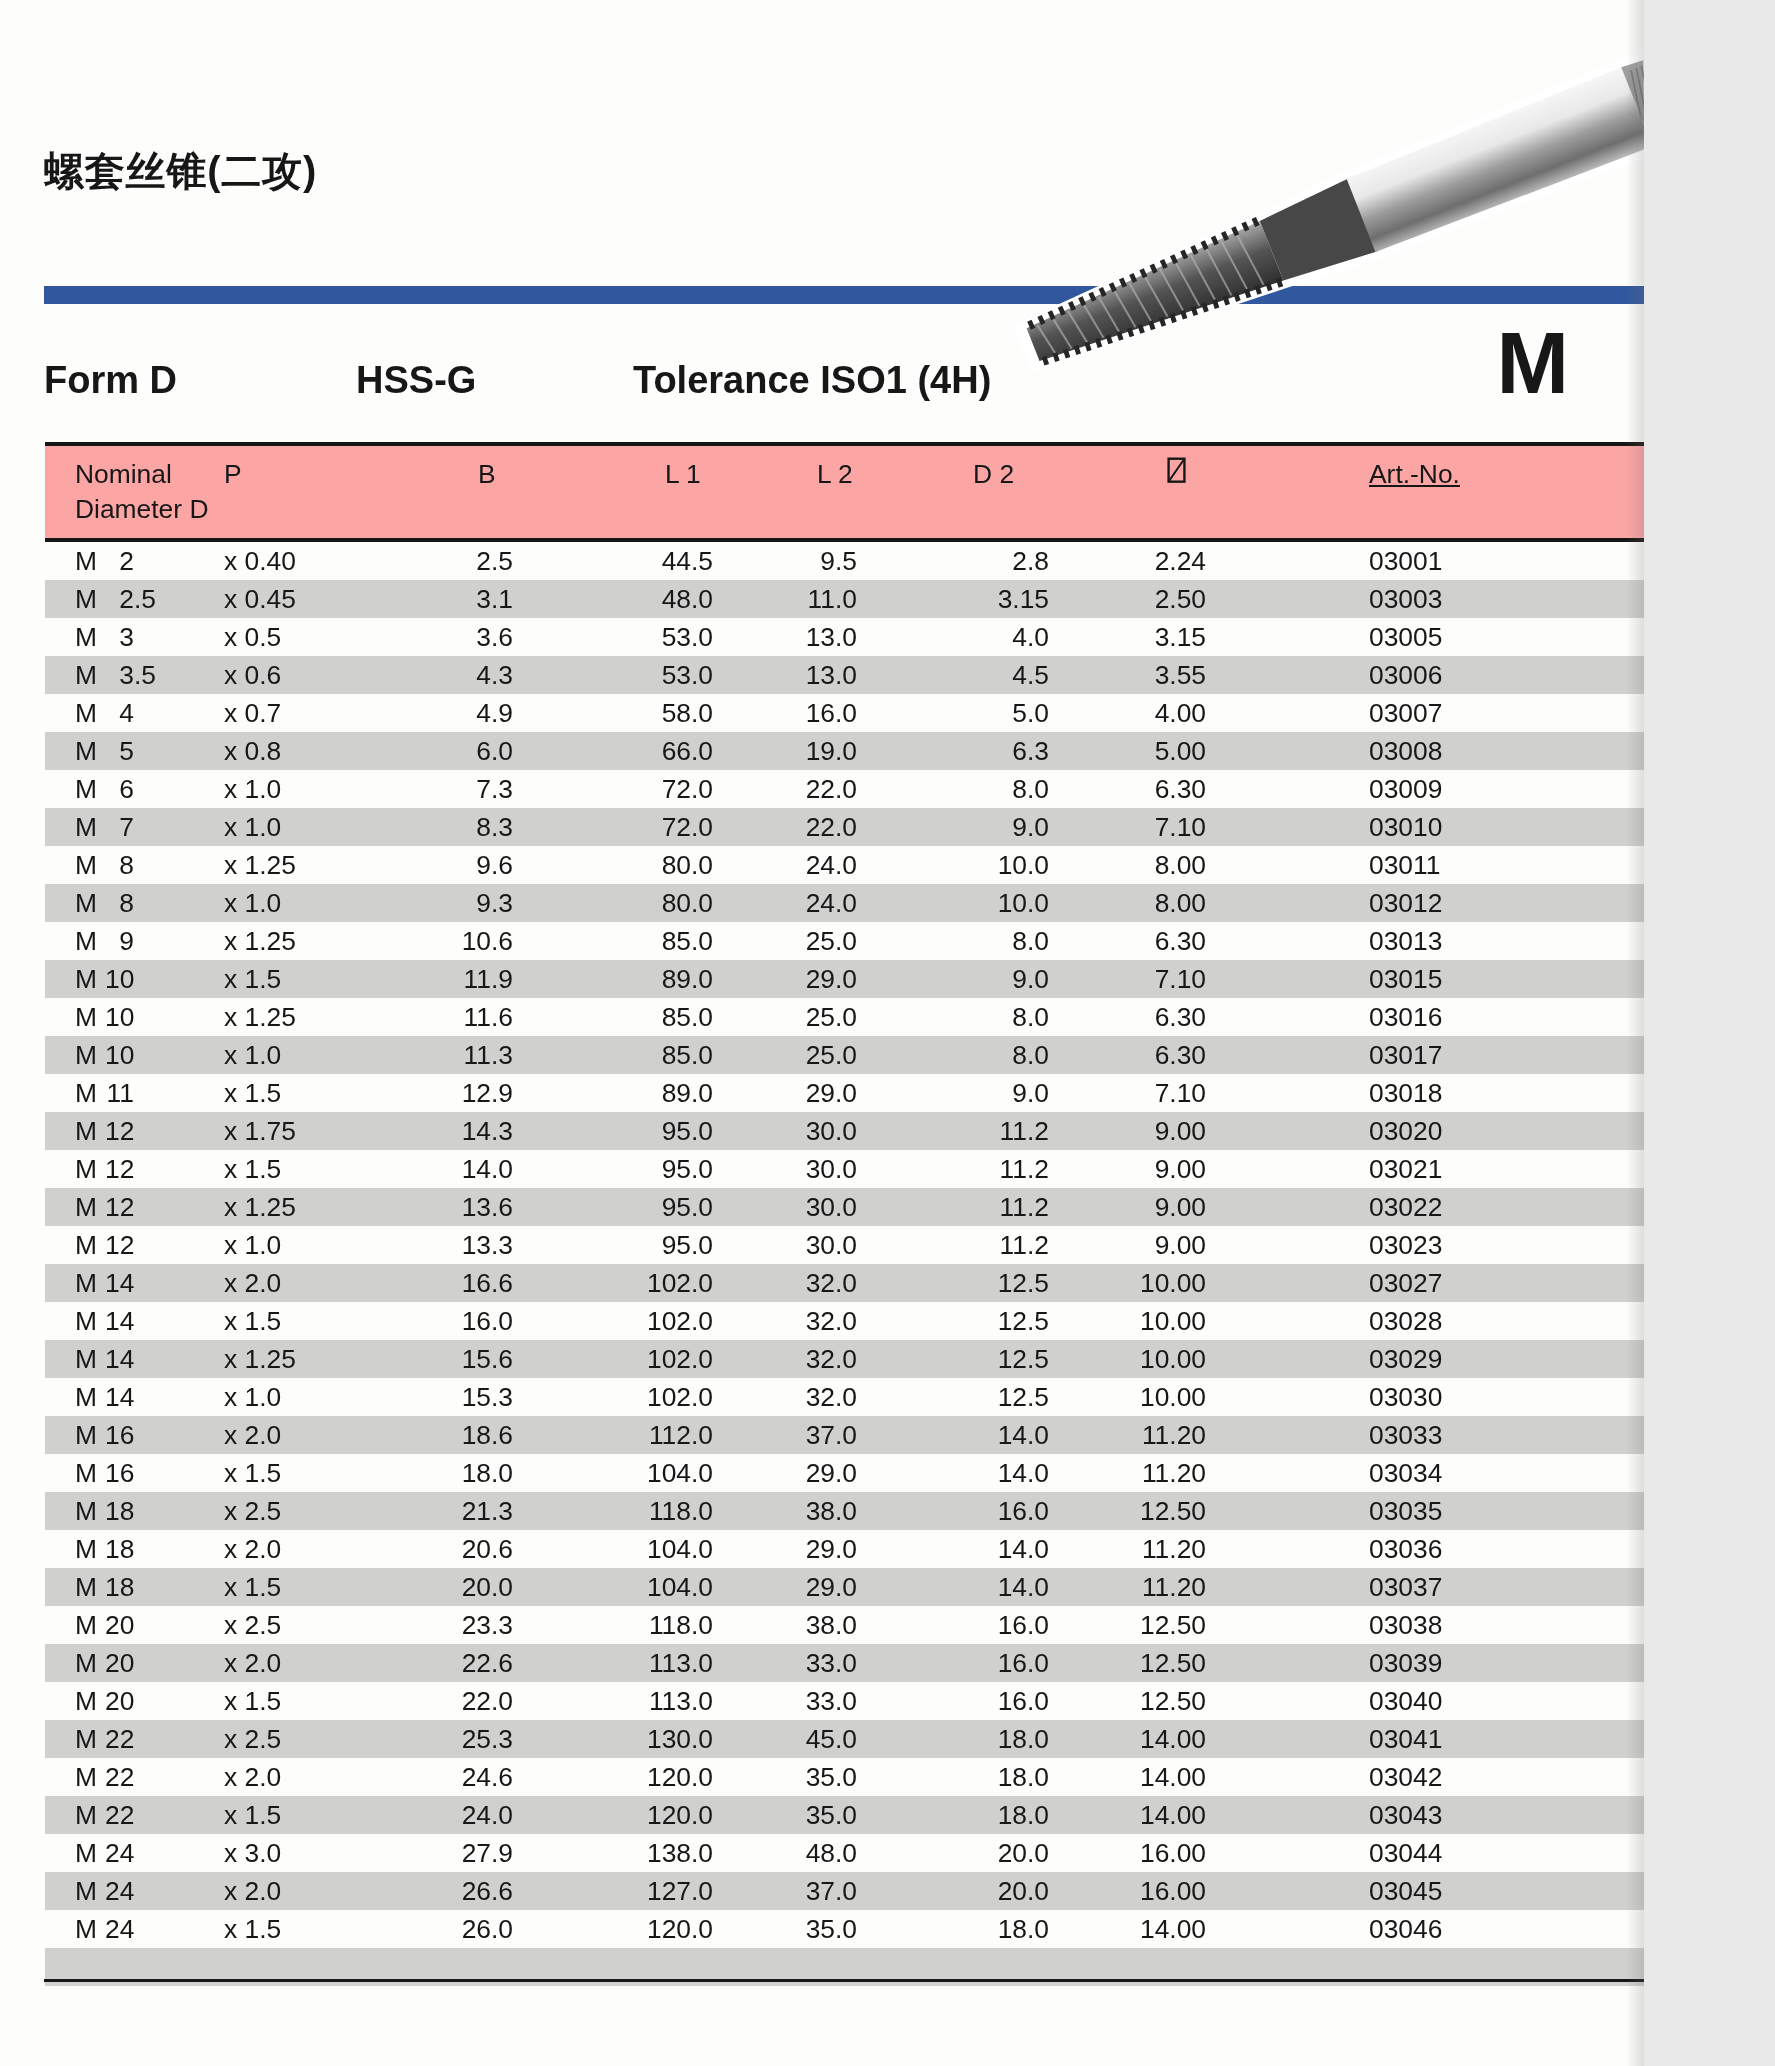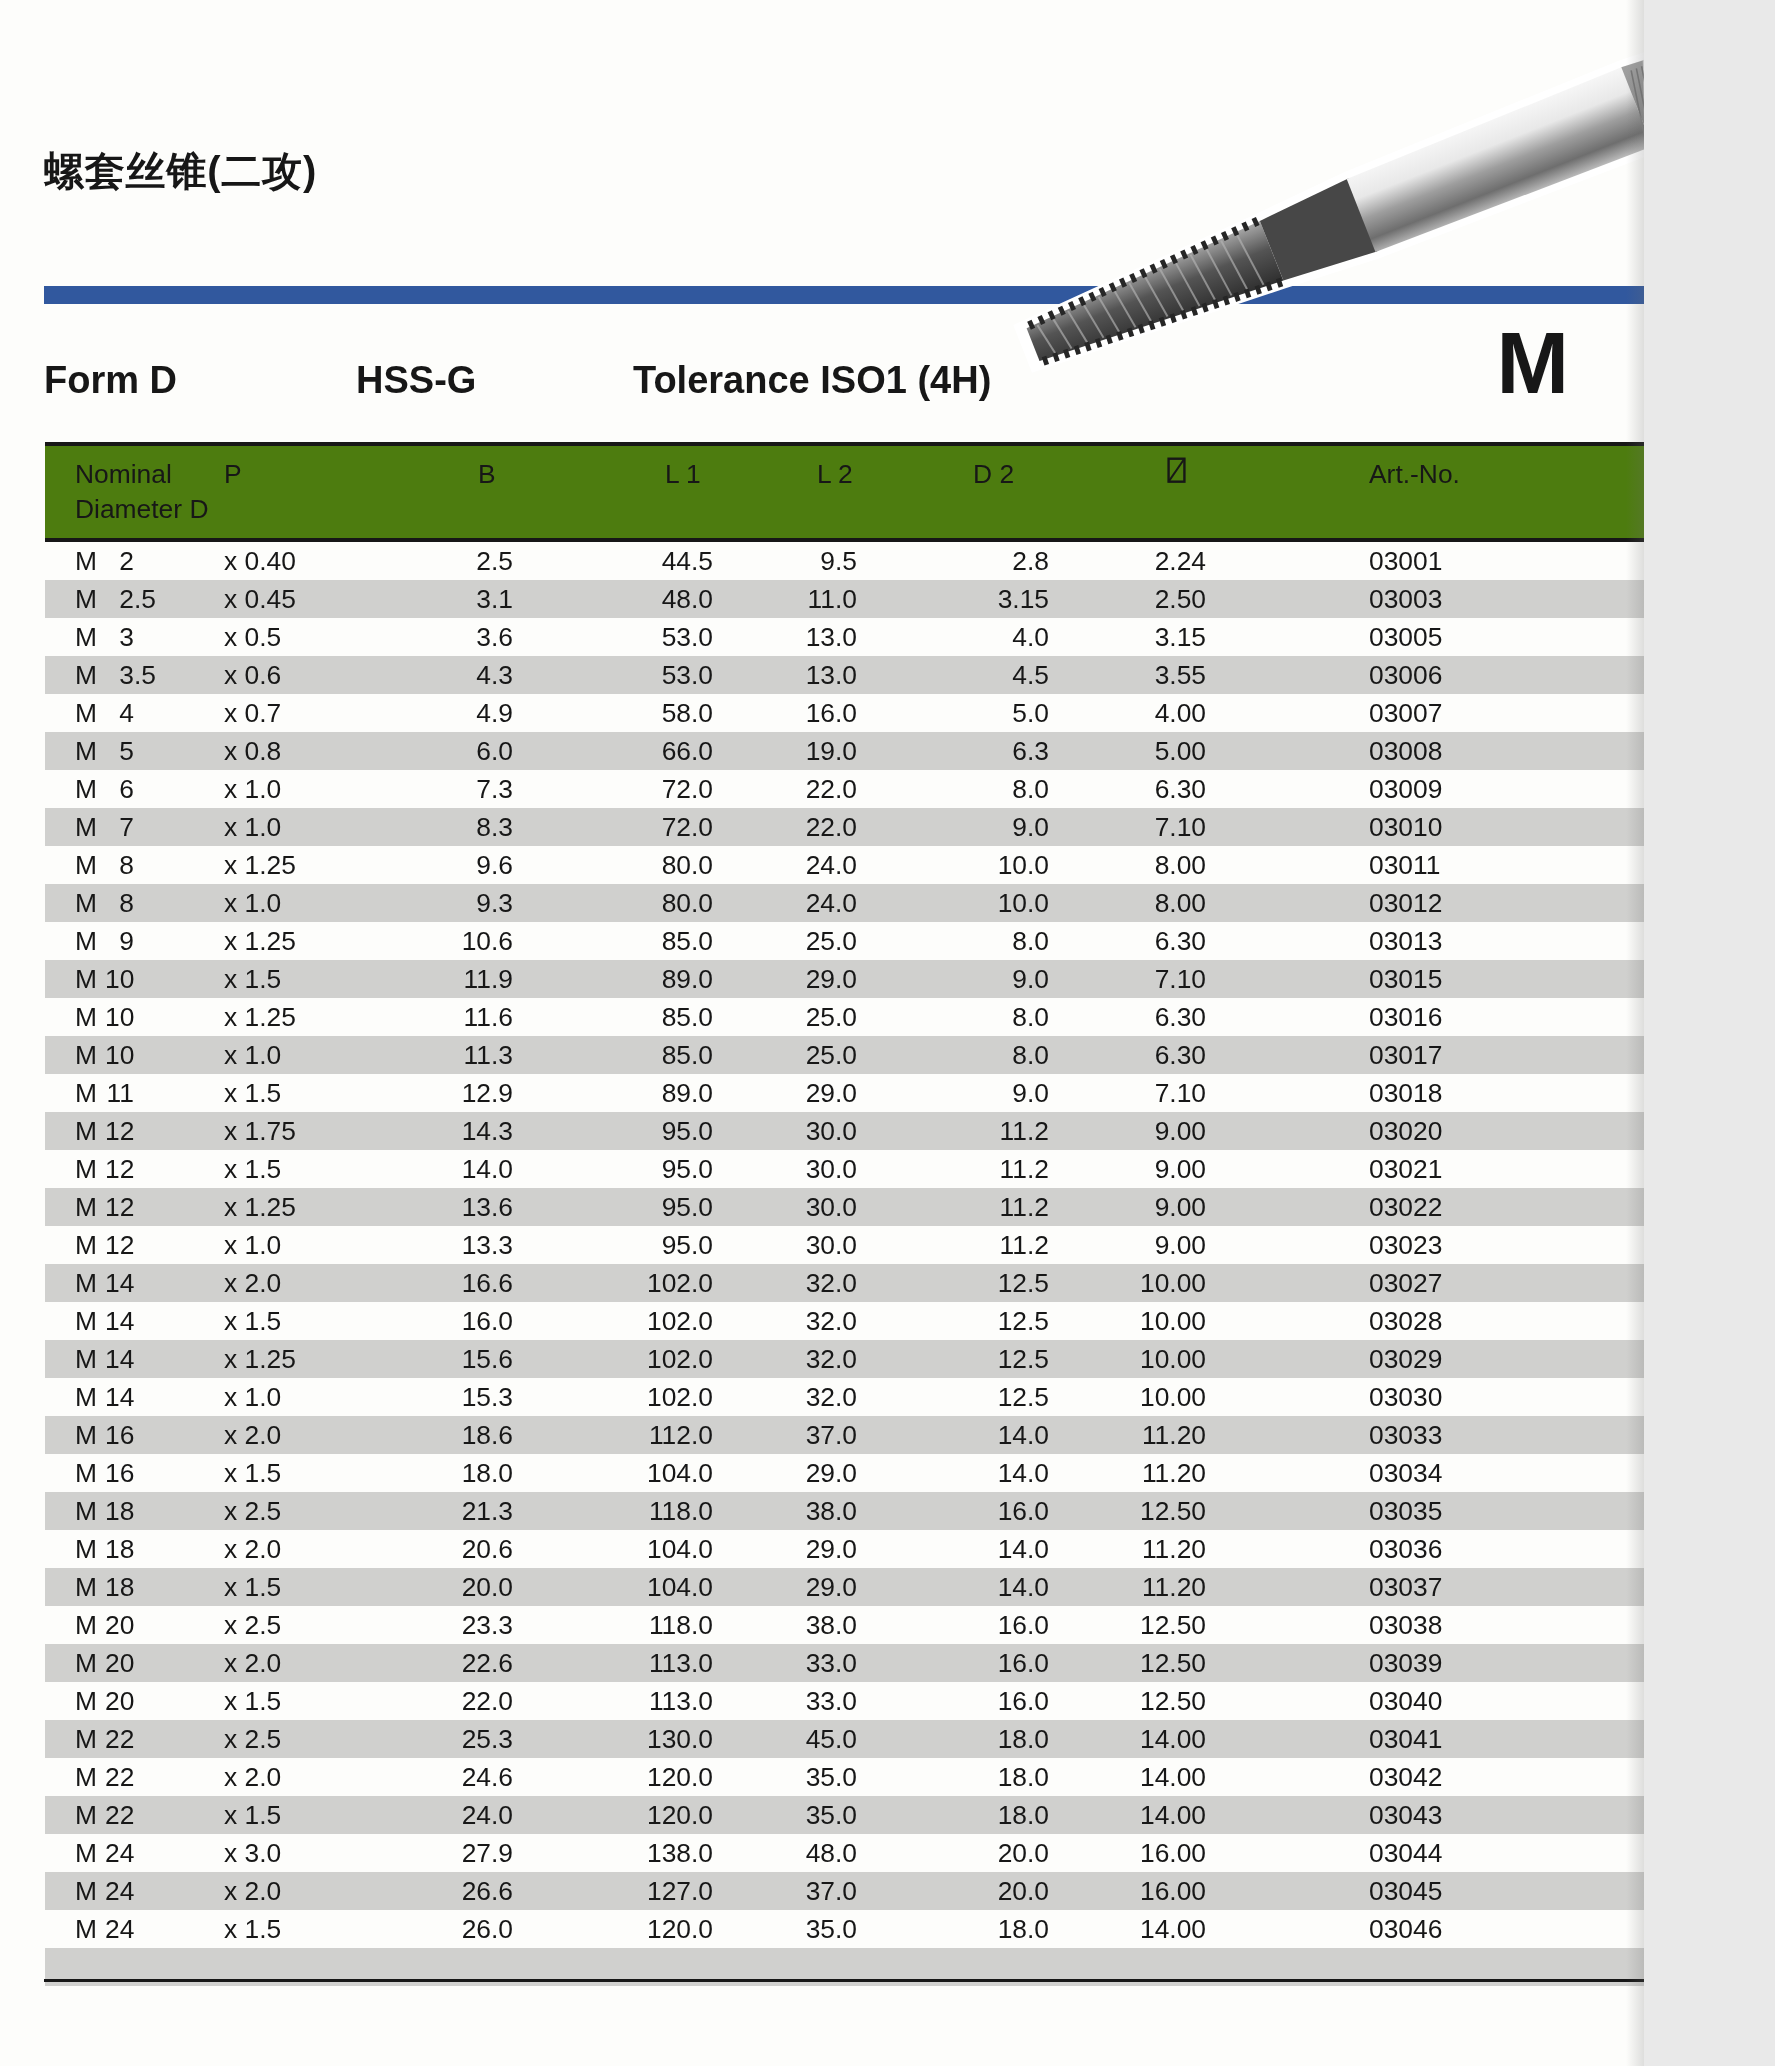--- a/index.html
+++ b/index.html
@@ -5,26 +5,26 @@
   html,body{margin:0;padding:0;background:#e9e9e9;}
   .page{position:relative;width:1644px;height:2066px;background:#fdfdfb;overflow:hidden;
         font-family:"Liberation Sans","DejaVu Sans",sans-serif;color:#171717;}
   .title{position:absolute;left:44px;top:144px;font-size:40px;font-weight:bold;letter-spacing:0.8px;}
   .subtitle{position:absolute;left:44px;top:199px;font-size:34px;}
   .bluebar{position:absolute;left:44px;top:286px;width:1656px;height:18.4px;background:#31589E;}
   .tool{position:absolute;left:985px;top:0;}
   .lbl{position:absolute;top:359px;font-size:38px;font-weight:bold;}
   .form-d{left:44px;} .hss-g{left:356px;text-align:center;} .tol{left:633px;}
   .bigm{position:absolute;right:75px;top:319px;font-size:87px;font-weight:bold;line-height:1;}
-  .thead{position:absolute;left:45px;top:442px;width:1647px;height:92px;background:#4d7c0f;
+  .thead{position:absolute;left:45px;top:442px;width:1647px;height:92px;background:#fca5a5;
          border-top:4px solid #171717;border-bottom:4px solid #171717;box-sizing:content-box;}
   .h{position:absolute;top:13px;font-size:26.4px;white-space:nowrap;}
   .nom1{left:30px;} .nom2{left:30px;top:48px;}
   .hp{left:179px;} .hb{left:433px;} .hl1{left:620px;} .hl2{left:772px;}
-  .hd2{left:928px;} .hdia{left:1122px;top:11.2px;} .hart{left:1324px;}
+  .hd2{left:928px;} .hdia{left:1122px;top:11.2px;} .hart{left:1324px;text-decoration:underline;}
   .rows{position:absolute;left:45px;top:542px;width:1647px;}
   .trow{position:relative;height:38px;font-size:26.4px;line-height:38px;}
   .trow.gray{background:#d0d0ce;}
   .cell{position:absolute;top:0;height:38px;white-space:nowrap;}
   .c-nom{left:30px;display:flex;}
   .c-nom .m{display:inline-block;width:30px;}
   .c-nom .i{display:inline-block;width:29px;text-align:right;}
   .c-p{left:179px;}
   .num{width:160px;text-align:right;}
   .c-b{left:308px;} .c-l1{left:508px;} .c-l2{left:652px;}

